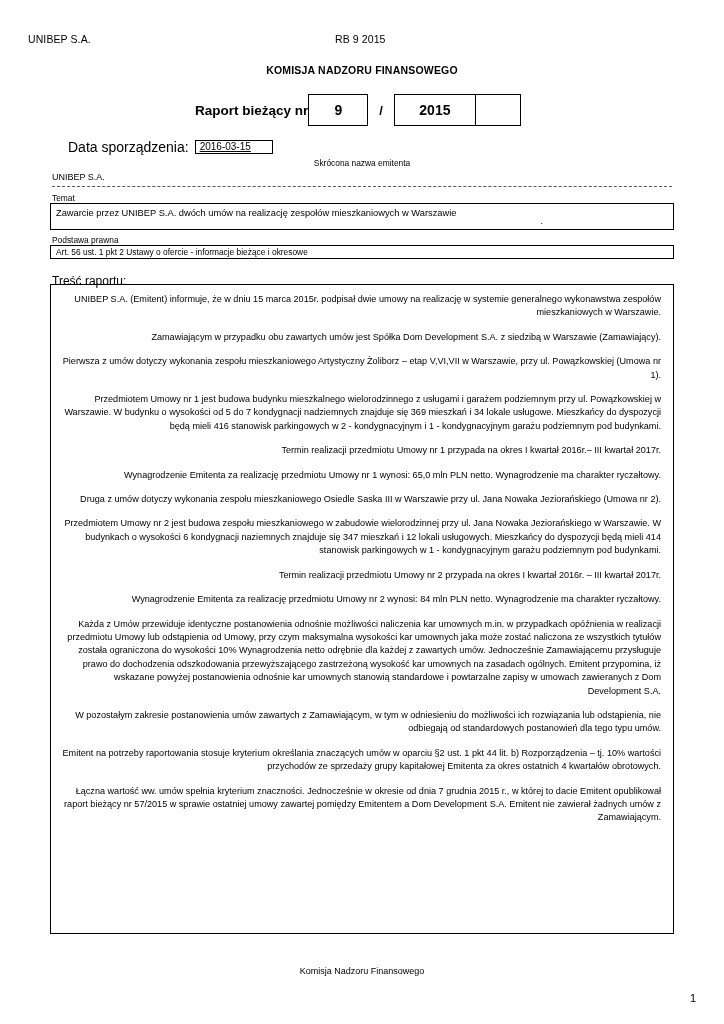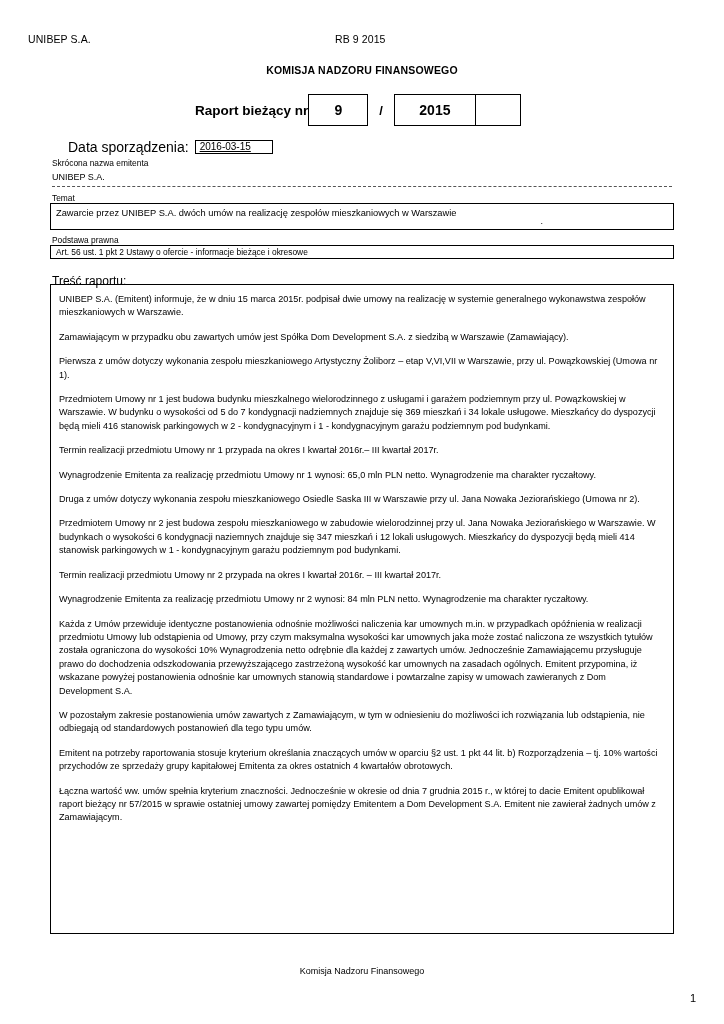--- a/index.html
+++ b/index.html
@@ -115,20 +115,21 @@
     padding: 0px 4px;
     margin-left: 6px;
     line-height: 12px;
     height: 12px;
     min-width: 68px;
     text-decoration: underline;
   }
   .meta-sub {
     margin-top: 5px;
     font-size: 8.4px;
+    text-align: center;
   }
   .emitent-name {
     margin-top: 4px;
     font-size: 9px;
   }
   .dashed-sep {
     border-bottom: 1px dashed #555;
     margin-top: 4px;
     height: 0;
   }
@@ -185,21 +186,21 @@
     position: absolute;
     top: 284px;
     left: 50px;
     right: 50px;
     bottom: 90px;
     border: 1px solid #000;
     box-sizing: border-box;
     padding: 8px 12px 8px 8px;
     font-size: 9.1px;
     line-height: 13.4px;
-    text-align: left;
+    text-align: right;
   }
   .body-box p {
     margin: 0 0 11px 0;
   }
   .body-box p:last-child {
     margin-bottom: 0;
   }
   
   .footer-center {
     position: absolute;

